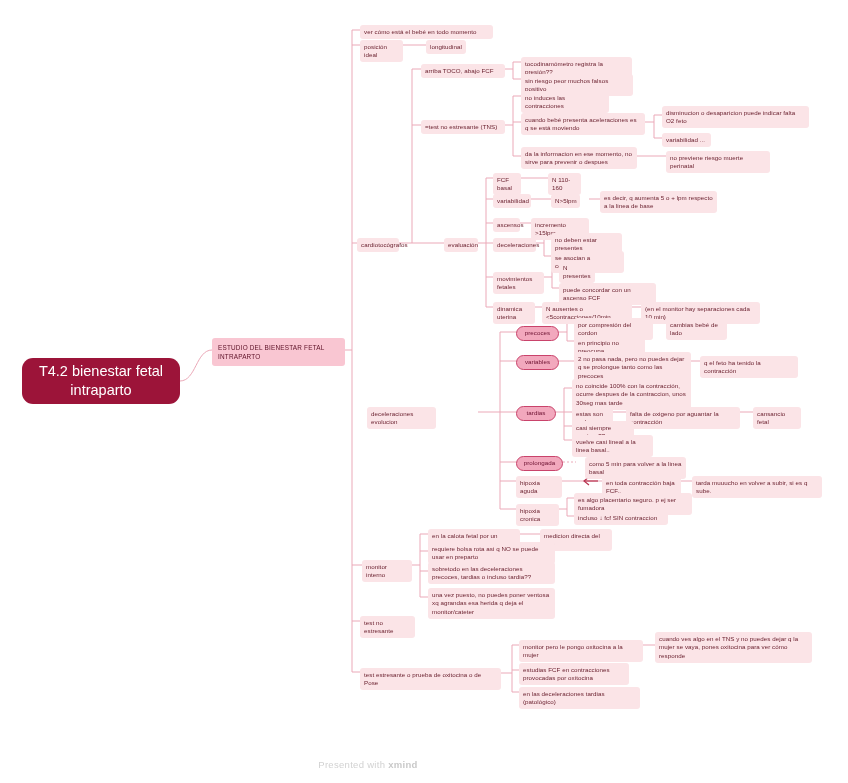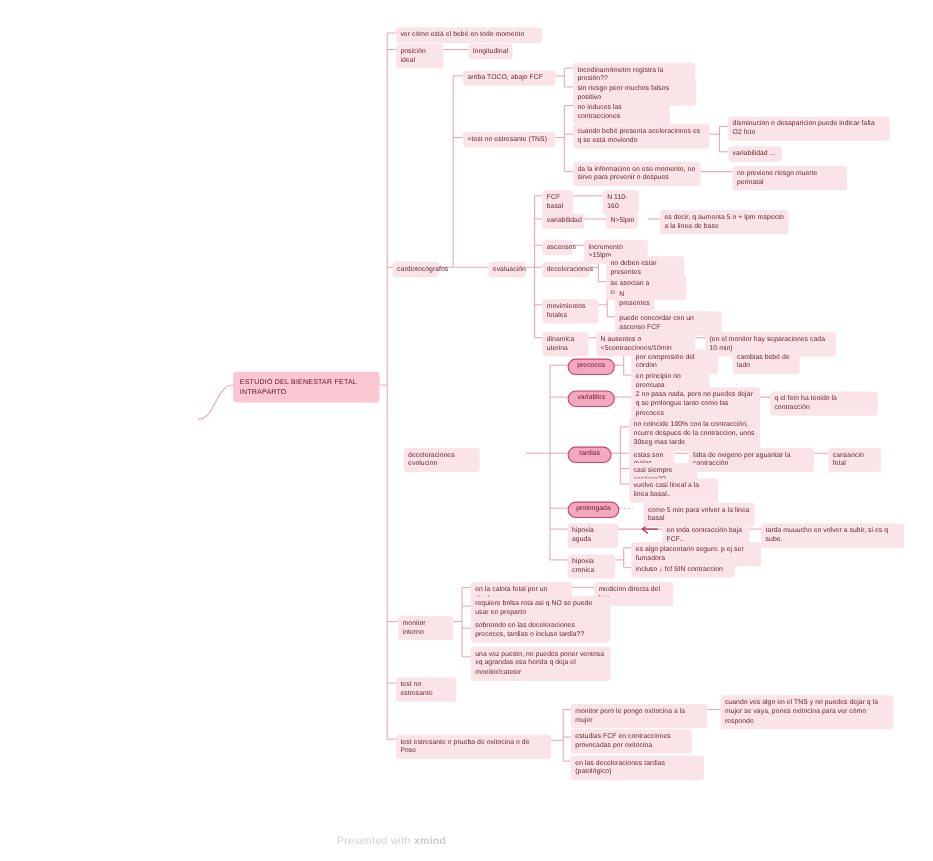--- a/index.html
+++ b/index.html
@@ -45,21 +45,21 @@
     color:#ffffff;
     border-radius:11px;
     font-size:14.5px;
     line-height:19px;
     text-align:center;
     display:flex;align-items:center;justify-content:center;
     padding:6px 10px;
     box-sizing:border-box;
   }
   .footer{
-    position:absolute;left:0;bottom:13px;width:712px;
+    position:absolute;left:12px;bottom:13px;width:712px;
     text-align:center;color:#d2d2d2;font-size:9.5px;letter-spacing:.3px;
   }
   .footer b{color:#c9c9c9;font-weight:bold;}
 </style>
 </head>
 <body>
 
 <div id="canvas">
 
   <svg id="links" viewBox="0 0 848 783">
@@ -189,20 +189,23 @@
     <g stroke="#b8324f" stroke-width="1.2" fill="none">
       <path d="M598 481 L584 481"></path>
       <path d="M589 477 L584 481 L589 485"></path>
     </g>
 
     <g stroke="#b8324f" stroke-width="1" fill="none">
       <path d="M607 473 C610 469 614 472 611 476"></path>
     </g>
   </svg>
 
+  <div class="root" style="left:22px;top:358px;width:158px;height:46px;">
+    <span>T4.2 bienestar fetal intraparto</span>
+  </div>
 
   <div class="node lvl1" style="left:212px;top:338px;width:133px;">
     <span>ESTUDIO DEL BIENESTAR FETAL INTRAPARTO</span>
   </div>
 
   <div class="node" style="left:360px;top:25px;width:133px;">
     <span>ver cómo está el bebé en todo momento</span></div>
 
   <div class="node" style="left:360px;top:40px;width:43px;">
     <span>posición ideal</span></div>

